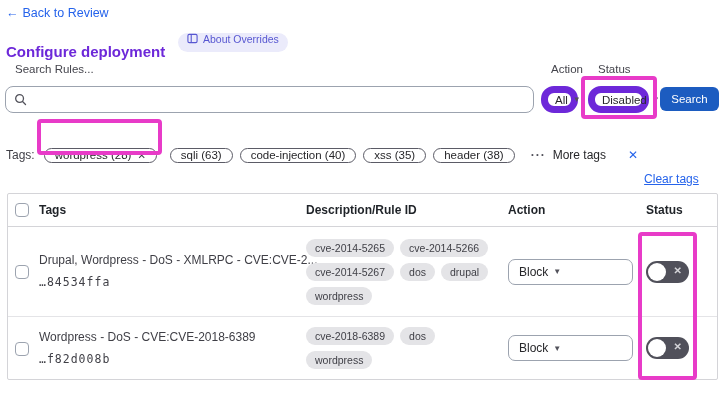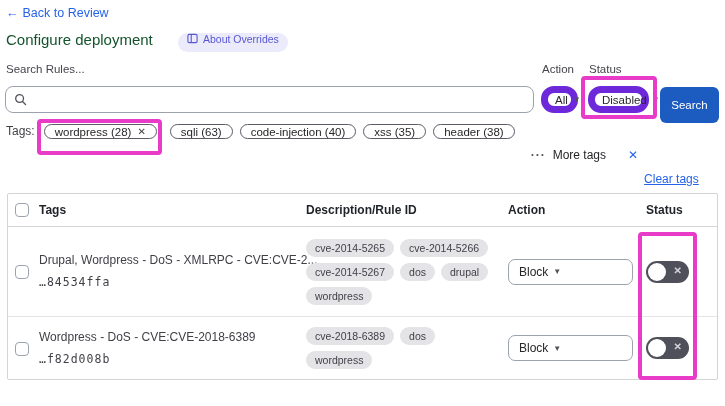--- a/index.html
+++ b/index.html
@@ -3,32 +3,32 @@
 <meta charset="utf-8">
 <style>
   * { margin:0; padding:0; box-sizing:border-box; }
   html,body { background:#fff; }
   body { font-family:"Liberation Sans", sans-serif; color:#27272a; }
   .page { position:relative; width:725px; height:406px; background:#ffffff; overflow:hidden; }
 
   
   .back-link { position:absolute; left:6px; top:6px; font-size:12.5px; font-weight:500; color:#2563eb; cursor:pointer; }
   .back-link .arrow { margin-right:4px; }
-  .title { position:absolute; left:6px; top:31px; font-size:15px; font-weight:400; color:#14532d; }
+  .title { position:absolute; left:6px; top:43px; font-size:15px; font-weight:700; color:#6d28d9; }
   .badge { position:absolute; left:178px; top:33px; height:19px; display:inline-flex; gap:5px; padding:0 9px; background:#ebebfb; border-radius:10px; color:#5757d1; font-size:10.5px; font-weight:500; cursor:pointer; }
 
   
-  .field-label { position:absolute; font-size:11.5px; color:#44444c; }
+  .field-label { position:absolute; font-size:11.5px; color:#44444c;margin-left:9px; }
   .search-wrap { position:absolute; left:5px; top:86px; width:529px; height:27px; border:1px solid #9ca3af; border-radius:8px; background:#fff; display:flex; align-items:center; padding:0 8px; }
   .select-box { position:absolute; height:27px; border:7px solid #6d28d9; border-radius:13px; background:#fff; display:flex; align-items:center; justify-content:space-between; font-size:11.5px; color:#27272a; padding:0 7px; cursor:pointer; }
   .caret { font-size:8px; color:#52525b; margin-left:5px; }
-  .search-btn { position:absolute; left:660px; top:87px; width:59px; height:36px; background:#1c5cc0; border:none; border-radius:6px; color:#fff; font-size:11.5px; font-weight:500; font-family:"Liberation Sans", sans-serif; cursor:pointer; display:flex; align-items:center; justify-content:center; }
-
-  
-  .tags-row { position:absolute; left:6px; top:124px; display:flex; }
+  .search-btn { position:absolute; left:660px; top:87px; width:59px; height:24px; background:#1c5cc0; border:none; border-radius:6px; color:#fff; font-size:11.5px; font-weight:500; font-family:"Liberation Sans", sans-serif; cursor:pointer; display:flex; align-items:center; justify-content:center; }
+
+  
+  .tags-row { position:absolute; left:6px; top:124px; display:flex; align-items:center; }
   .tags-label { font-size:12px; color:#3f3f46; margin-right:9px; }
   .chip { height:15px; display:inline-flex; align-items:center; gap:6px; padding:0 10px; border:1px solid #5b5b66; border-radius:8px; background:#fff; font-size:11.5px; color:#27272a; margin-right:7px; cursor:pointer; white-space:nowrap; }
   .chip .x { font-size:10px; color:#3f3f46; }
   .chip.selected { margin-right:13px; }
   .more-tags { display:inline-flex; align-items:center; gap:7px; margin-left:9px; font-size:12px; color:#27272a; cursor:pointer; }
   .more-tags .dots { color:#52525b; font-weight:700; letter-spacing:1px; }
   .clear-tags { display:inline-flex; align-items:center; gap:6px; margin-left:22px; font-size:12px; color:#2563eb; cursor:pointer; }
   .clear-tags .lbl { text-decoration:underline;margin-top:48px; }
 
   

